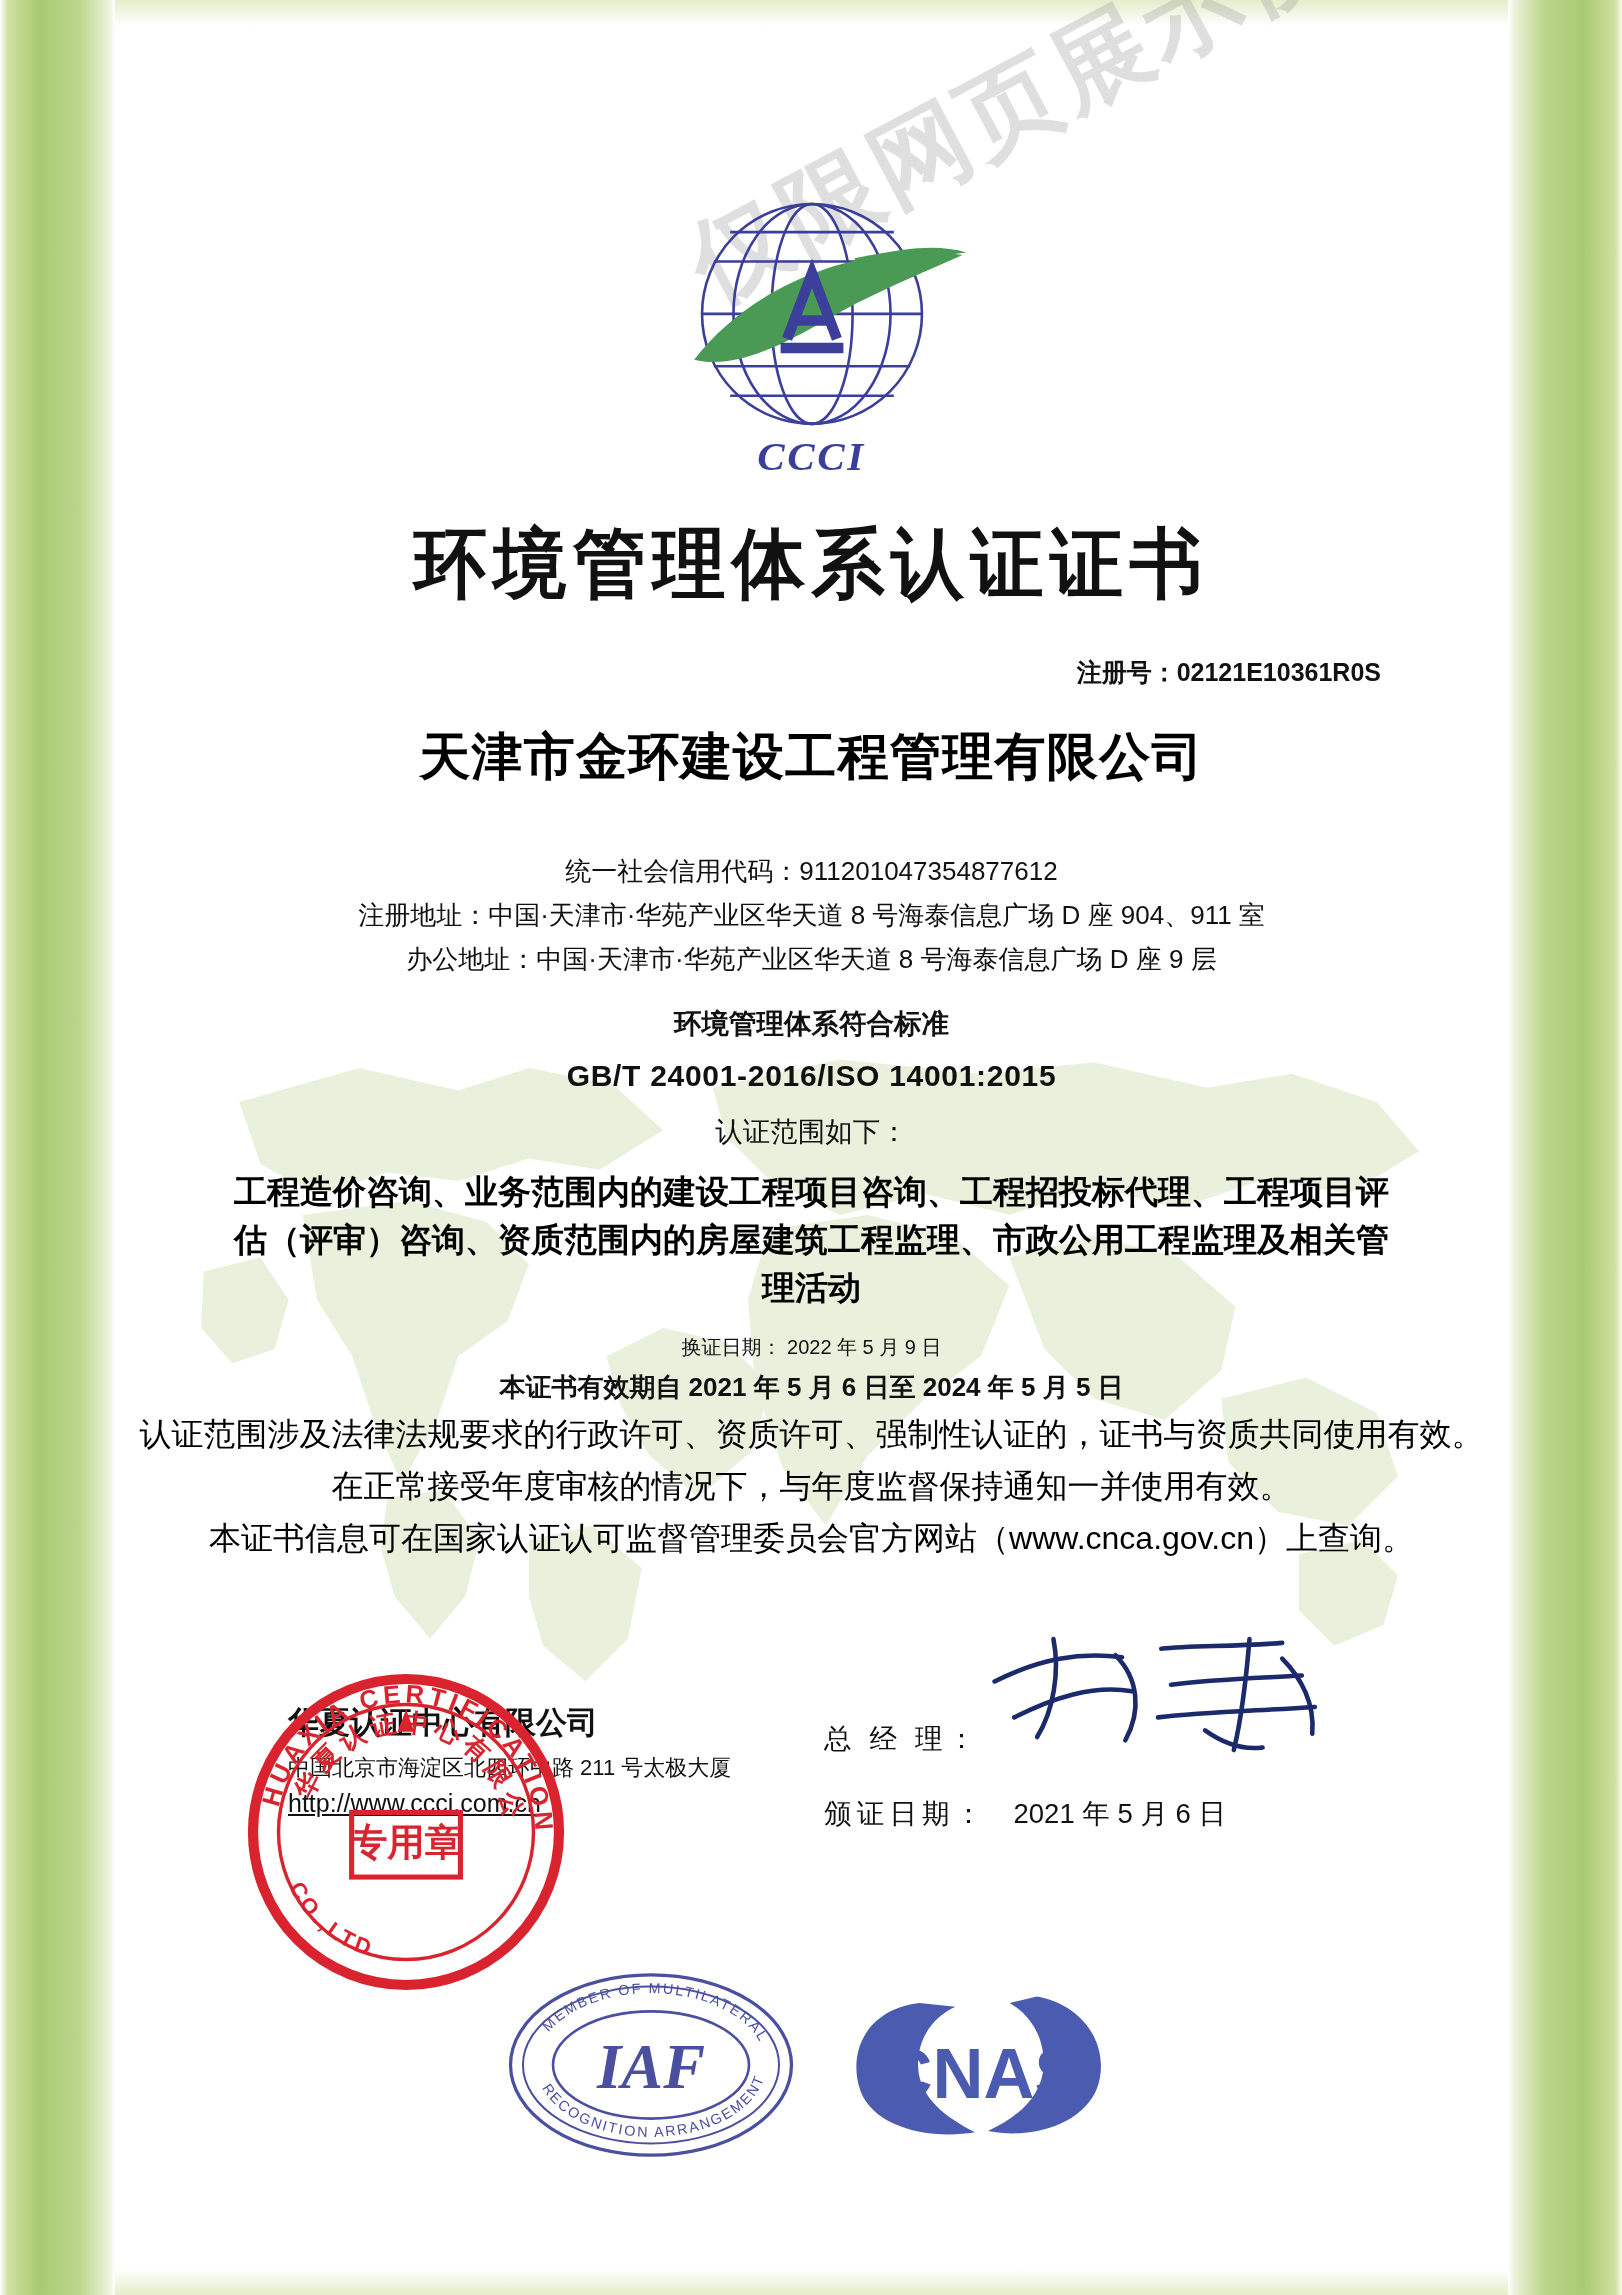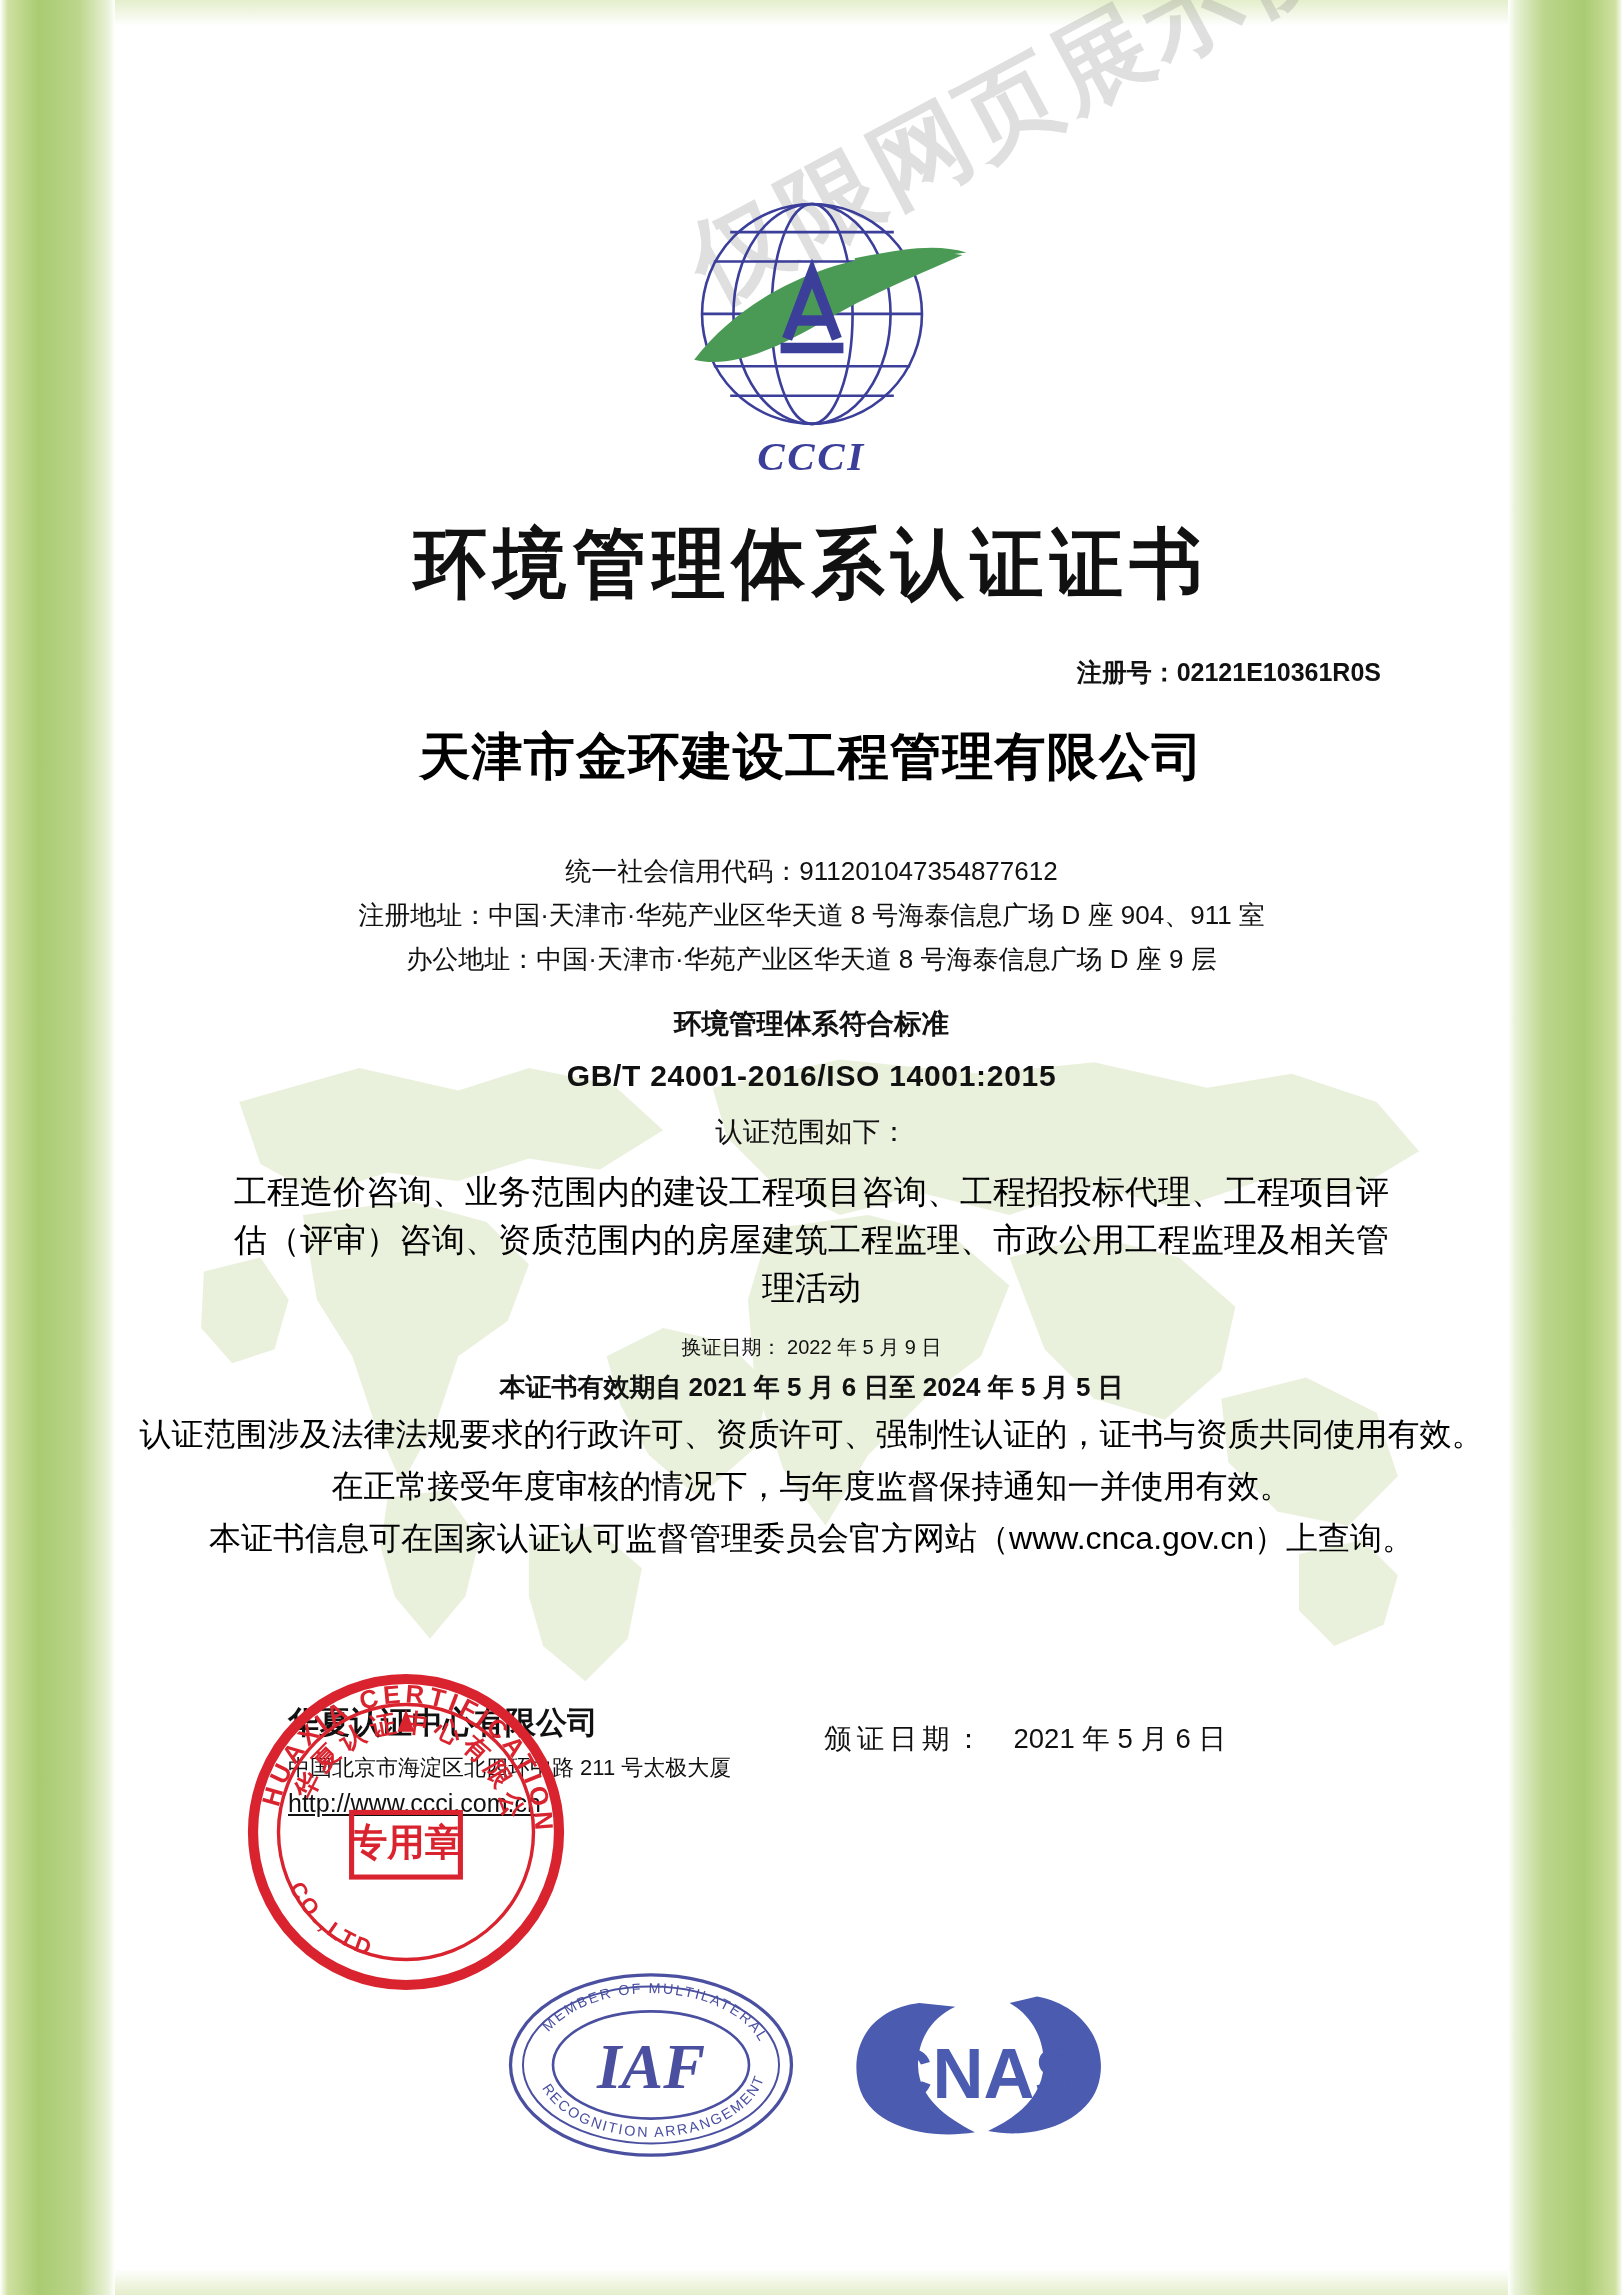--- a/index.html
+++ b/index.html
@@ -159,21 +159,21 @@
     letter-spacing: 0.7px;
   }
   #scope-label {
     margin-top: 21px;
     font-size: 27.5px;
   }
   #scope-text {
     margin: 18.3px auto 0 auto;
     width: 1178px;
     font-size: 33px;
-    font-weight: normal;
+    font-weight: bold;
     line-height: 1.45;
     text-align: center;
   }
 
   #renew-date {
     margin-top: 22px;
     font-size: 20px;
   }
   #validity {
     margin-top: 9.2px;
@@ -361,20 +361,38 @@
       </text>
       <g transform="translate(200,215)">
         <rect x="-64" y="-38" width="128" height="76" fill="none" stroke="#d9232e" stroke-width="6"></rect>
         <text x="0" y="12" text-anchor="middle" fill="#d9232e" font-size="44" font-weight="bold" font-family="DejaVu Sans, sans-serif">专用章</text>
       </g>
       <path d="M200 56 l10 26 h-20 z" fill="#d9232e"></path>
     </svg>
 
     <div id="sign-block">
       <div class="sign-row">
+        <span class="lbl">总 经 理：</span>
+        <span class="val"></span>
+        <svg id="signature-svg" width="366" height="151" viewBox="0 0 560 230">
+          <g fill="none" stroke="#1b2a6b" stroke-width="7" stroke-linecap="round">
+            <path d="M30 95 C100 60 160 50 225 58"></path>
+            <path d="M120 30 C130 80 120 140 95 180"></path>
+            <path d="M60 150 C120 120 180 100 240 110"></path>
+            <path d="M215 55 C250 90 255 140 230 185"></path>
+            <path d="M285 45 C330 40 400 42 470 36"></path>
+            <path d="M300 100 C360 92 430 90 500 86"></path>
+            <path d="M280 150 C350 142 430 140 520 134"></path>
+            <path d="M420 30 C415 90 408 150 396 200"></path>
+            <path d="M470 60 C500 90 520 130 516 175"></path>
+            <path d="M352 170 C380 190 410 200 440 196"></path>
+          </g>
+        </svg>
+      </div>
+      <div class="sign-row">
         <span class="lbl">颁证日期：</span>
         <span class="val">2021 年 5 月 6 日</span>
       </div>
     </div>
   </div>
 
   <div id="logos">
 
     <svg id="iaf" width="294" height="190" viewBox="0 0 450 290">
       <ellipse cx="225" cy="145" rx="215" ry="138" fill="none" stroke="#4a4fa0" stroke-width="5"></ellipse>

